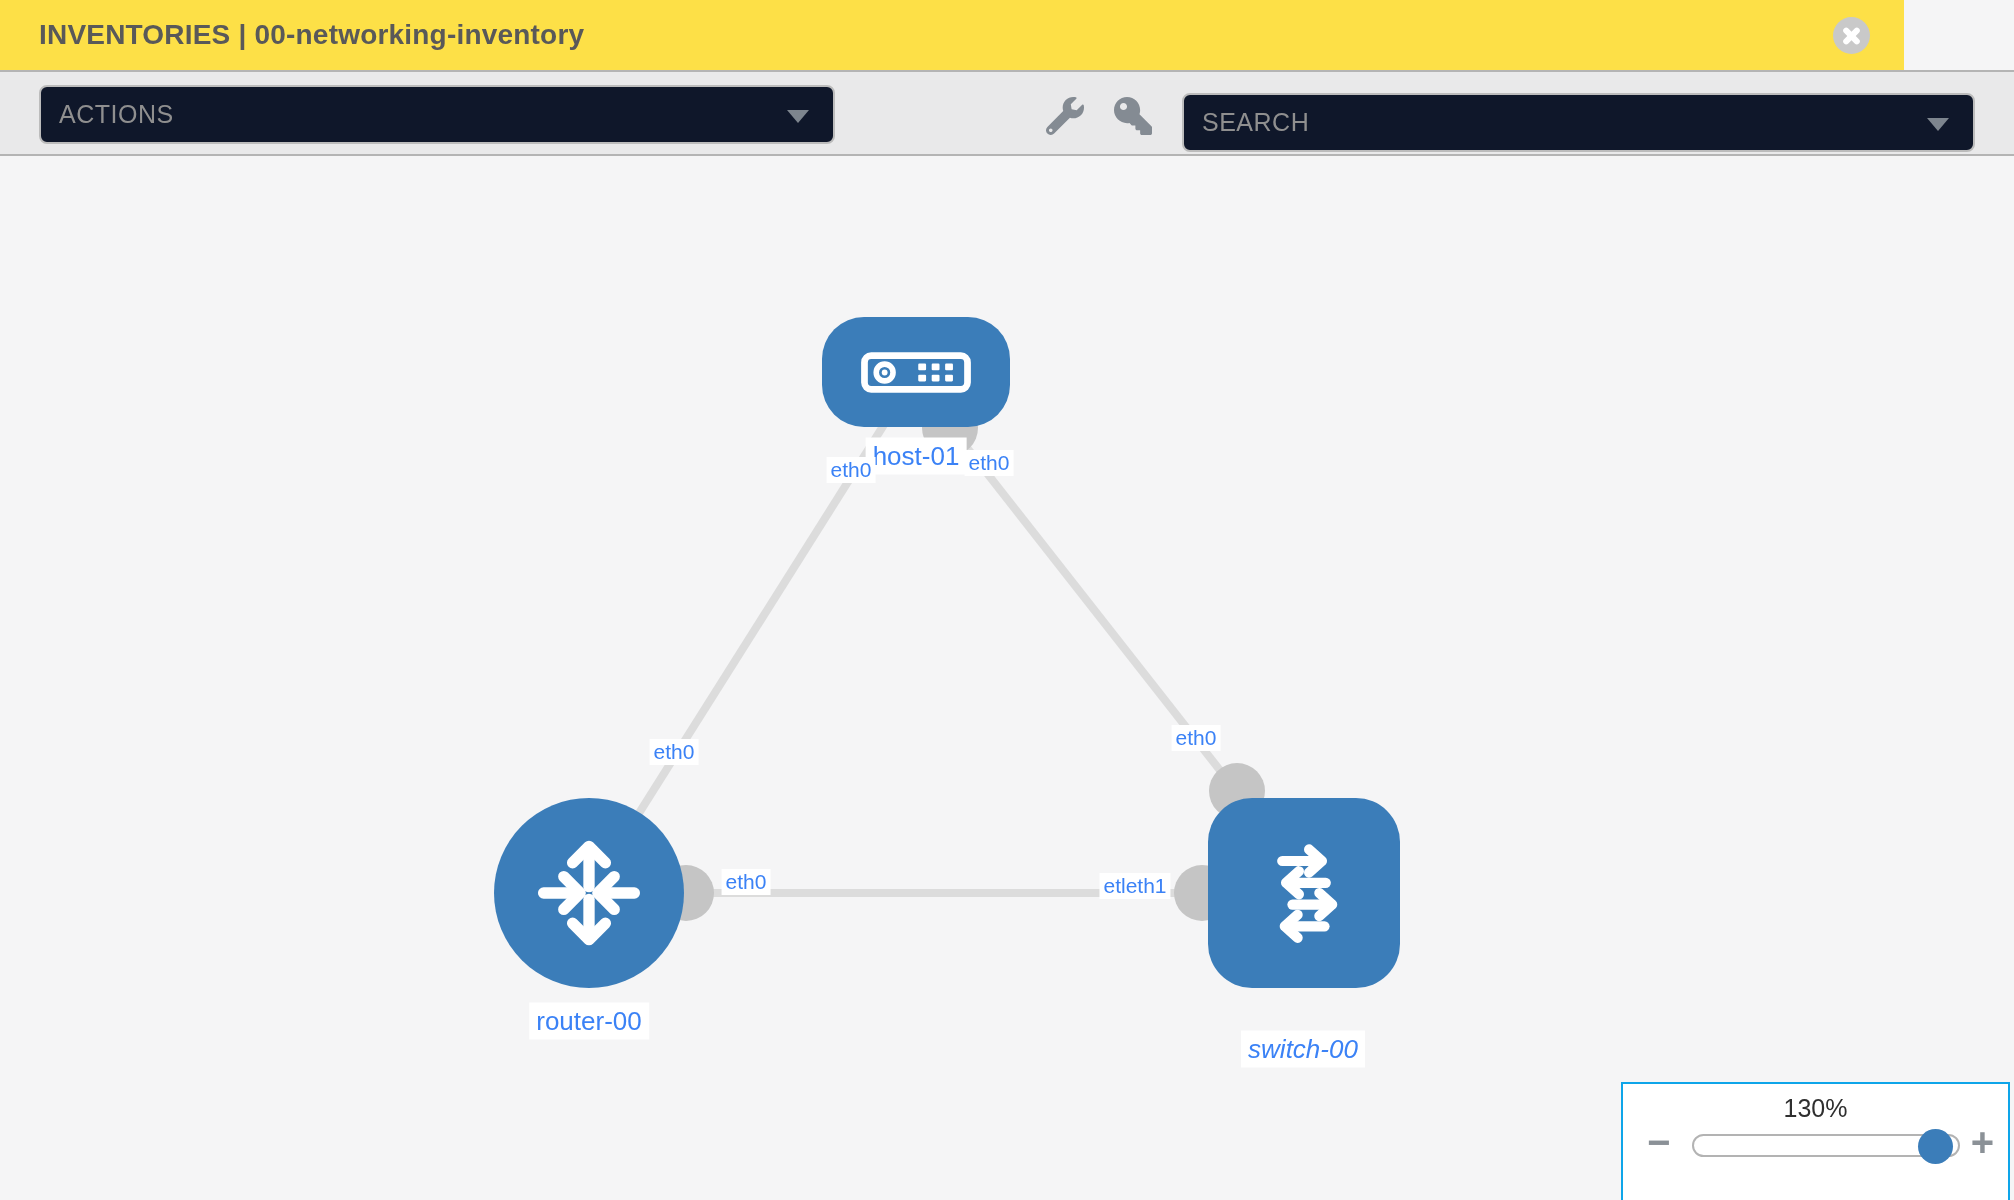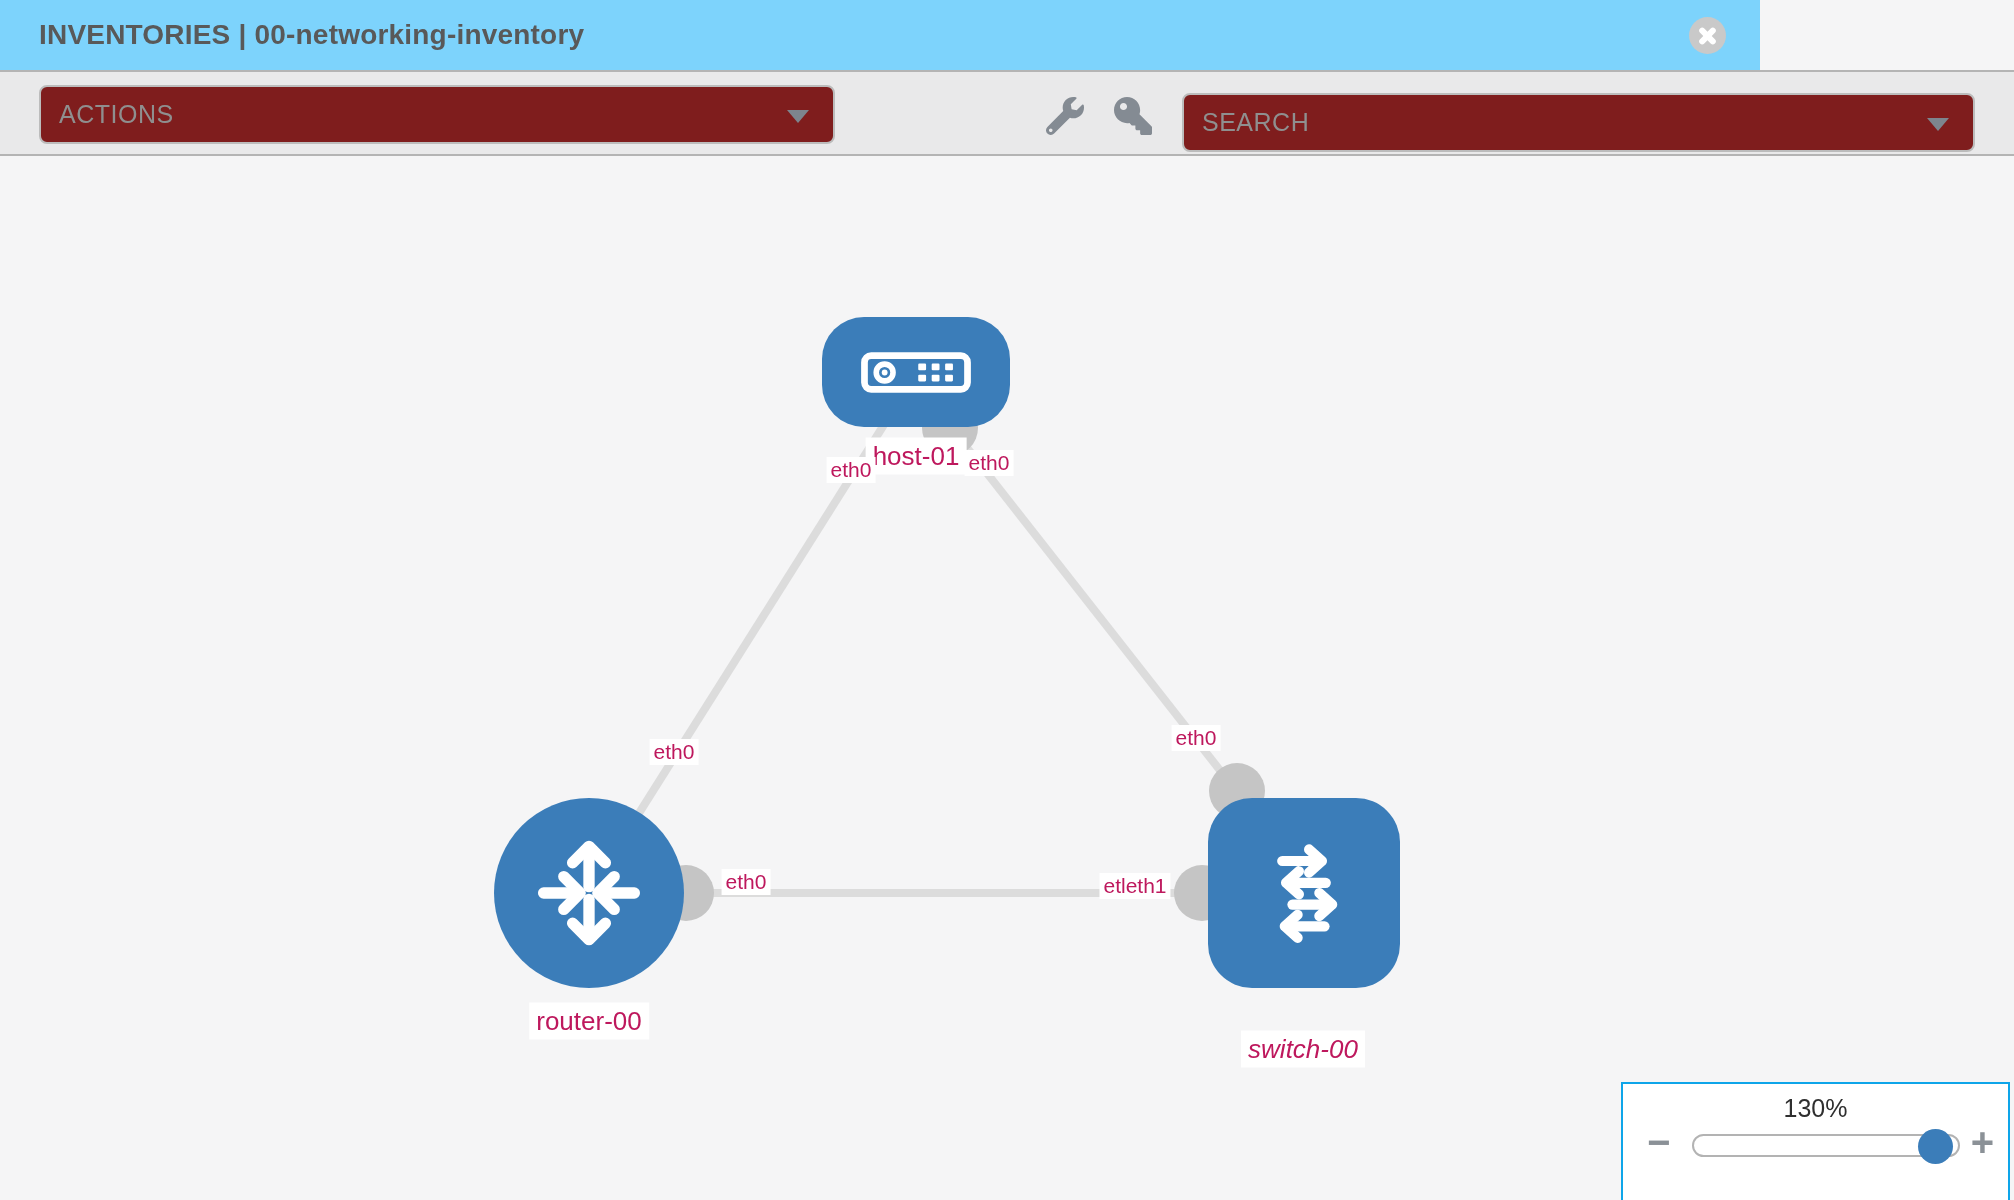--- a/index.html
+++ b/index.html
@@ -1,35 +1,35 @@
 <!DOCTYPE html>
 <html><head>
 <meta charset="utf-8">
 <style>
   * { margin:0; padding:0; box-sizing:border-box; }
   html,body { width:2014px; height:1200px; overflow:hidden; }
   body { font-family:"Liberation Sans","DejaVu Sans",sans-serif; background:#fff; }
   #app { position:relative; width:2014px; height:1200px; background:#f5f5f6; }
 
   
-  .header { position:absolute; left:0; top:0; width:1760px; height:70px; background:#7dd3fc; }
+  .header { position:absolute; left:0; top:0; width:1904px; height:70px; background:#fde047; }
   .page-title { position:absolute; left:39px; top:0; height:70px; line-height:70px;
                 font-size:28px; font-weight:700; color:#595959; letter-spacing:.2px; }
   .close-btn { position:absolute; right:34px; top:17px; width:37px; height:37px; border:none;
                border-radius:50%; background:#c9c9c9; cursor:pointer; }
   .close-x { position:absolute; left:0; top:0; width:100%; height:100%; }
   .close-x::before, .close-x::after { content:""; position:absolute; left:8px; top:16px;
                width:21px; height:6px; background:#fff; border-radius:3px; }
   .close-x::before { transform:rotate(45deg); }
   .close-x::after  { transform:rotate(-45deg); }
 
   
   .toolbar { position:absolute; left:0; top:70px; width:2014px; height:86px; background:#e9e9ea;
              border-top:2px solid #b4b4b4; border-bottom:2px solid #b4b4b4; }
-  .dropdown { position:absolute; top:13px; height:59px; background:#7f1d1d;
+  .dropdown { position:absolute; top:13px; height:59px; background:#0f172a;
               border:2px solid #bcbcbc; border-radius:8px; cursor:pointer; }
   .dropdown .dd-label { position:absolute; left:18px; top:0; height:55px; line-height:55px;
               font-size:25px; color:#8f8f8f; letter-spacing:.5px; }
   .caret { position:absolute; right:24px; top:23px; width:0; height:0;
            border-left:11px solid transparent; border-right:11px solid transparent;
            border-top:13px solid #7d858e; }
   .dd-actions { left:39px;  width:796px; }
   .dd-search  { left:1182px; width:793px;margin-top:8px; }
   .tool-btn { position:absolute; top:19px; width:50px; height:50px; background:none; border:none;
               cursor:pointer; }
@@ -40,21 +40,21 @@
   
   .canvas { position:absolute; left:0; top:158px; width:2014px; height:1042px; background:#f5f5f6; }
   .links-layer { position:absolute; left:0; top:0; }
   .node { position:absolute; display:flex; align-items:center; justify-content:center;
           background:#3b7db9; cursor:pointer; }
   .node-host   { left:822px; top:159px; width:188px; height:110px; border-radius:42px; }
   .node-router { left:494px; top:640px; width:190px; height:190px; border-radius:50%; }
   .node-switch { left:1208px; top:640px; width:192px; height:190px; border-radius:44px; }
 
   .g-label { position:absolute; transform:translate(-50%,-50%); background:#ffffff;
-             color:#be185d; white-space:nowrap; }
+             color:#3b82f6; white-space:nowrap; }
   .node-label { font-size:26px; padding:3px 7px; }
   .if-label   { font-size:21px; padding:1px 4px; }
   .lbl-host    { left:916px;  top:298px; }
   .lbl-router  { left:589px;  top:855px;margin-top:8px; }
   .lbl-switch  { left:1303px; top:891px;font-style:italic; }
   .if-host-left  { left:851px;  top:312px; }
   .if-host-right { left:989px;  top:305px; }
   .if-mid-left   { left:674px;  top:594px; }
   .if-mid-right  { left:1196px; top:580px; }
   .if-router     { left:746px;  top:724px; }

